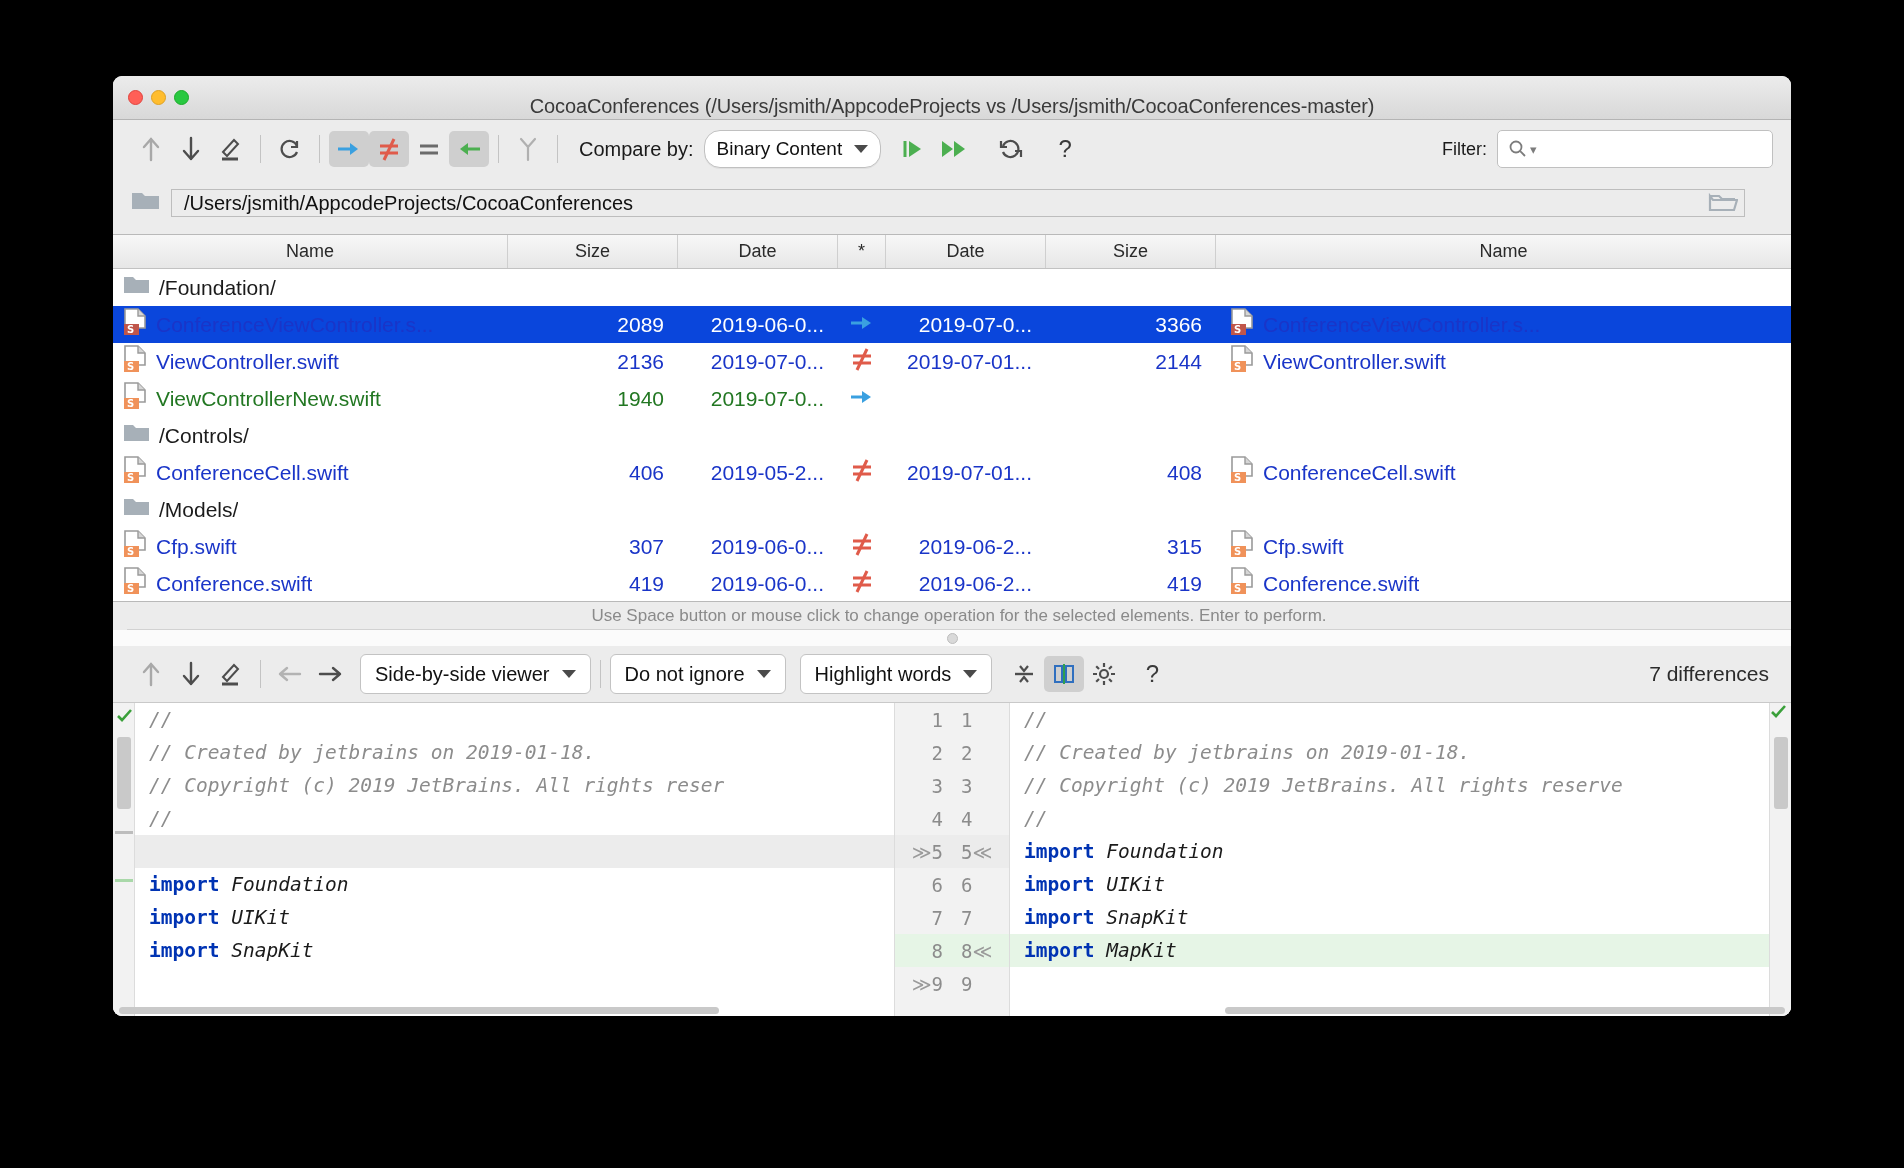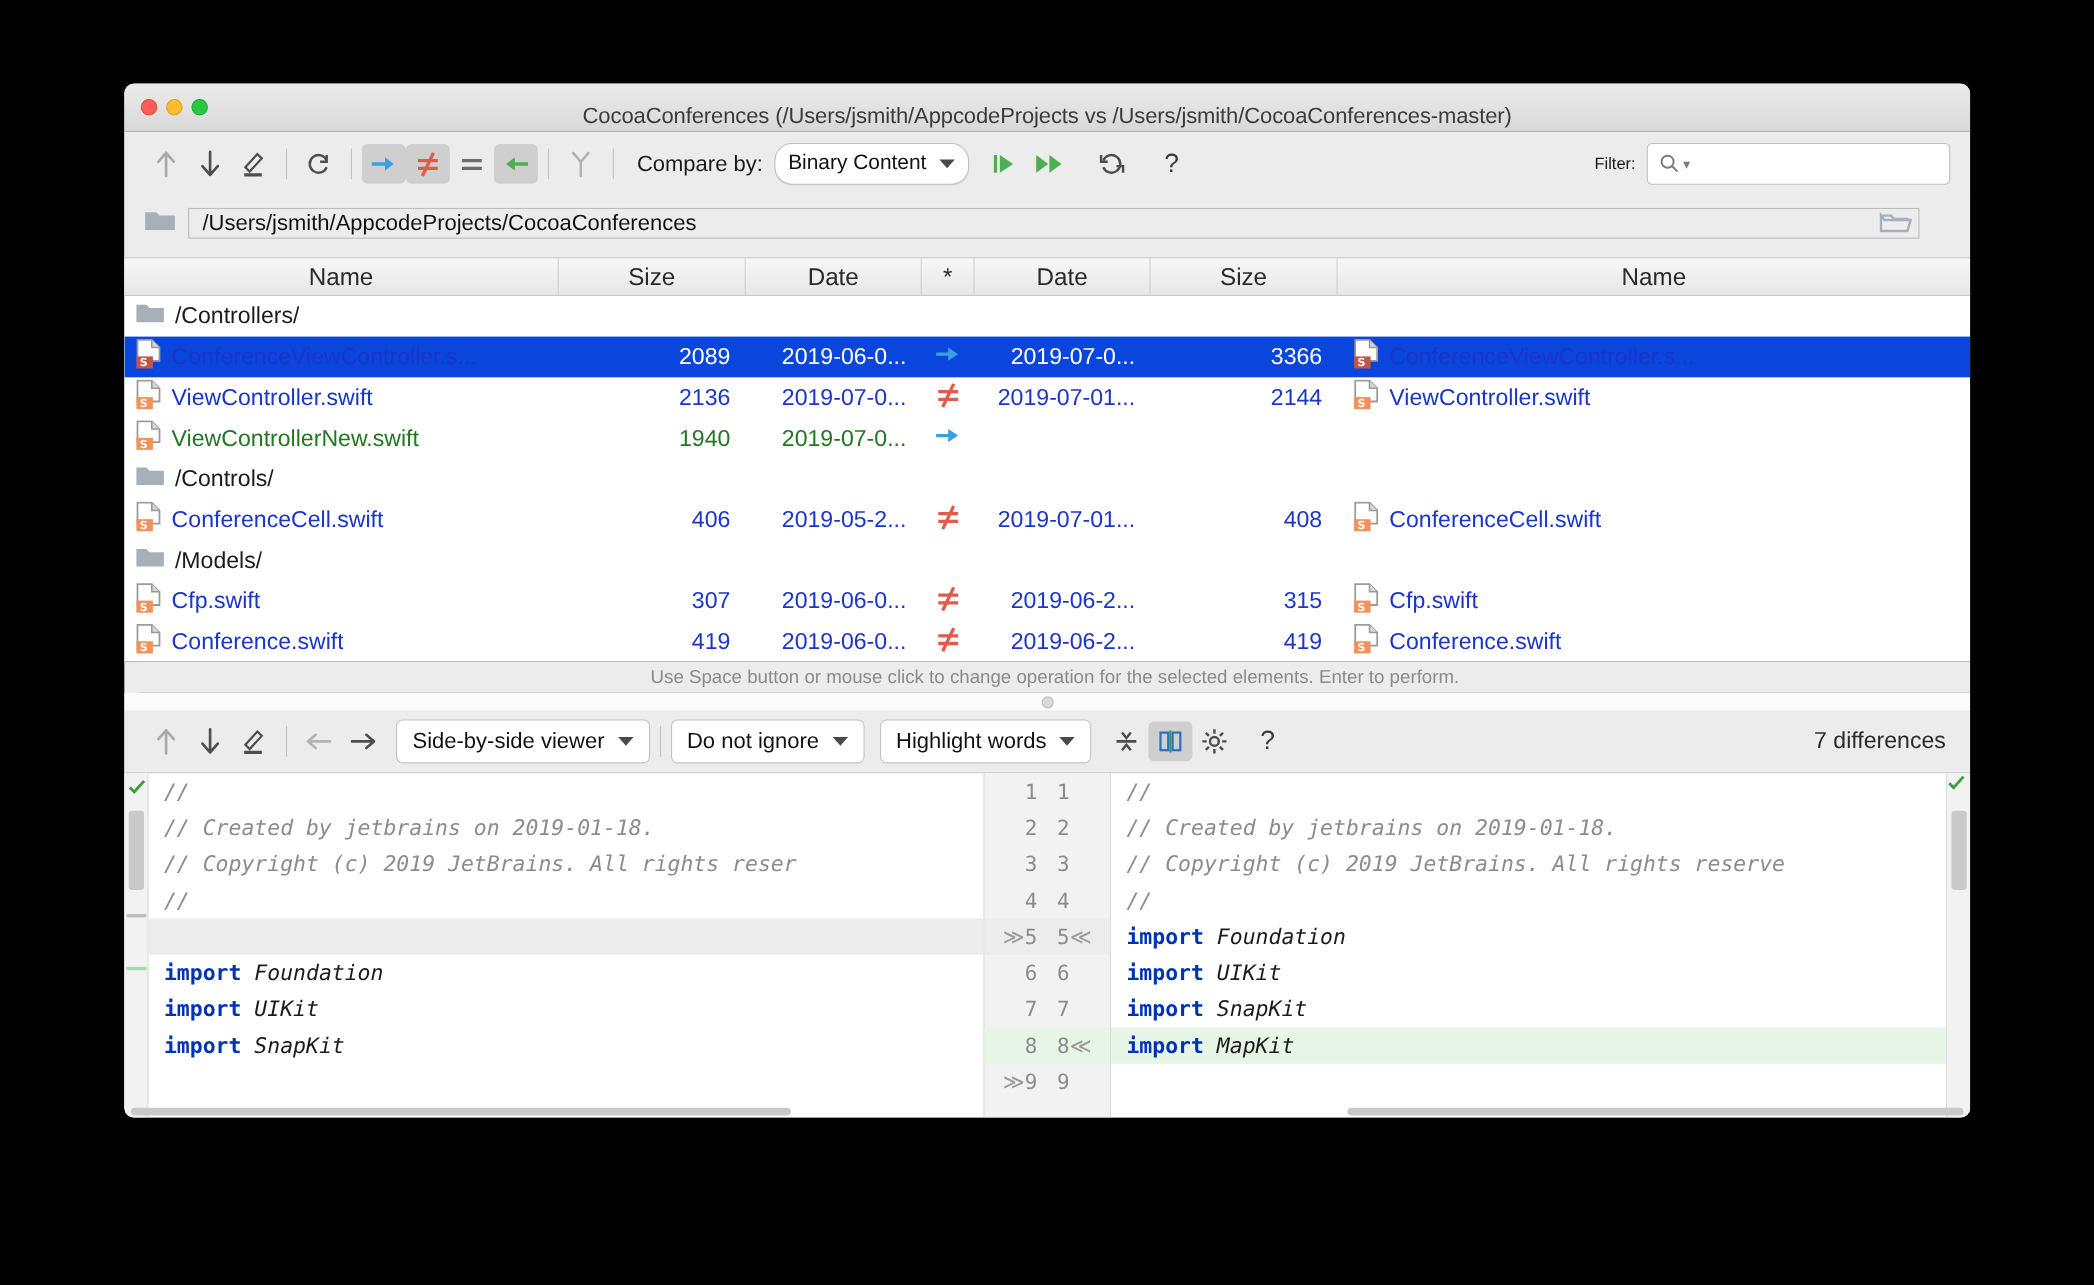--- a/index.html
+++ b/index.html
@@ -80,21 +80,21 @@
     box-shadow: 0 1px 0 rgba(0,0,0,0.05);
     white-space: nowrap;
   }
   .caret {
     width: 0; height: 0;
     border-left: 7px solid transparent;
     border-right: 7px solid transparent;
     border-top: 8px solid #4a4a4a;
     margin-left: 12px;
   }
-  .filter-label { font-size: 15px; color: #1a1a1a; margin-right: 10px; }
+  .filter-label { font-size: 18px; color: #1a1a1a; margin-right: 10px; }
   .filter-box {
     background: #fff;
     border: 1px solid #c0c0c0;
     border-radius: 5px;
     height: 38px; width: 276px;
     display: flex; align-items: center;
     padding: 0 10px;
   }
   .spacer { flex: 1; }
 
@@ -130,21 +130,21 @@
     border-bottom: 1px solid #b9b9b9;
     flex: none;
     height: 368px;
     display: flex; flex-direction: column;
   }
   .thead {
     display: flex;
     height: 34px;
     background: linear-gradient(to bottom,#f7f7f7,#e7e7e7);
     border-bottom: 1px solid #c2c2c2;
-    font-size: 22px; color: #2a2a2a;
+    font-size: 18px; color: #2a2a2a;
     flex: none;
     align-items: flex-end;
   }
   .th {
     display: flex; align-items: center; justify-content: center;
     border-right: 1px solid #cfcfcf;
     height: 100%;
   }
   .th:last-child { border-right: none; }
   .c-name-l { width: 395px; }
@@ -409,21 +409,21 @@
         <div class="th c-date-r">Date</div>
         <div class="th c-size-r">Size</div>
         <div class="th c-name-r">Name</div>
       </div>
       <div class="tbody" id="tbody">
           <div class="row dirrow">
             <div class="cell nm c-name-l">
               <span><svg width="27" height="22" viewBox="0 0 27 22">
                   <path d="M1 3 h9 l3 3 h13 v13 h-25 z" fill="#a7b0b8"></path>
                 </svg></span>
-              <span class="fname c-dark">/Controllers/</span>
+              <span class="fname c-dark">/Foundation/</span>
             </div>
             <div class="cell num c-size-l"></div>
             <div class="cell num c-date-l"></div>
             <div class="cell ctr c-op"></div>
             <div class="cell num c-date-r"></div>
             <div class="cell num c-size-r"></div>
             <div class="cell nmr c-name-r"></div>
           </div>
           <div class="row selected">
             <div class="cell nm c-name-l">

